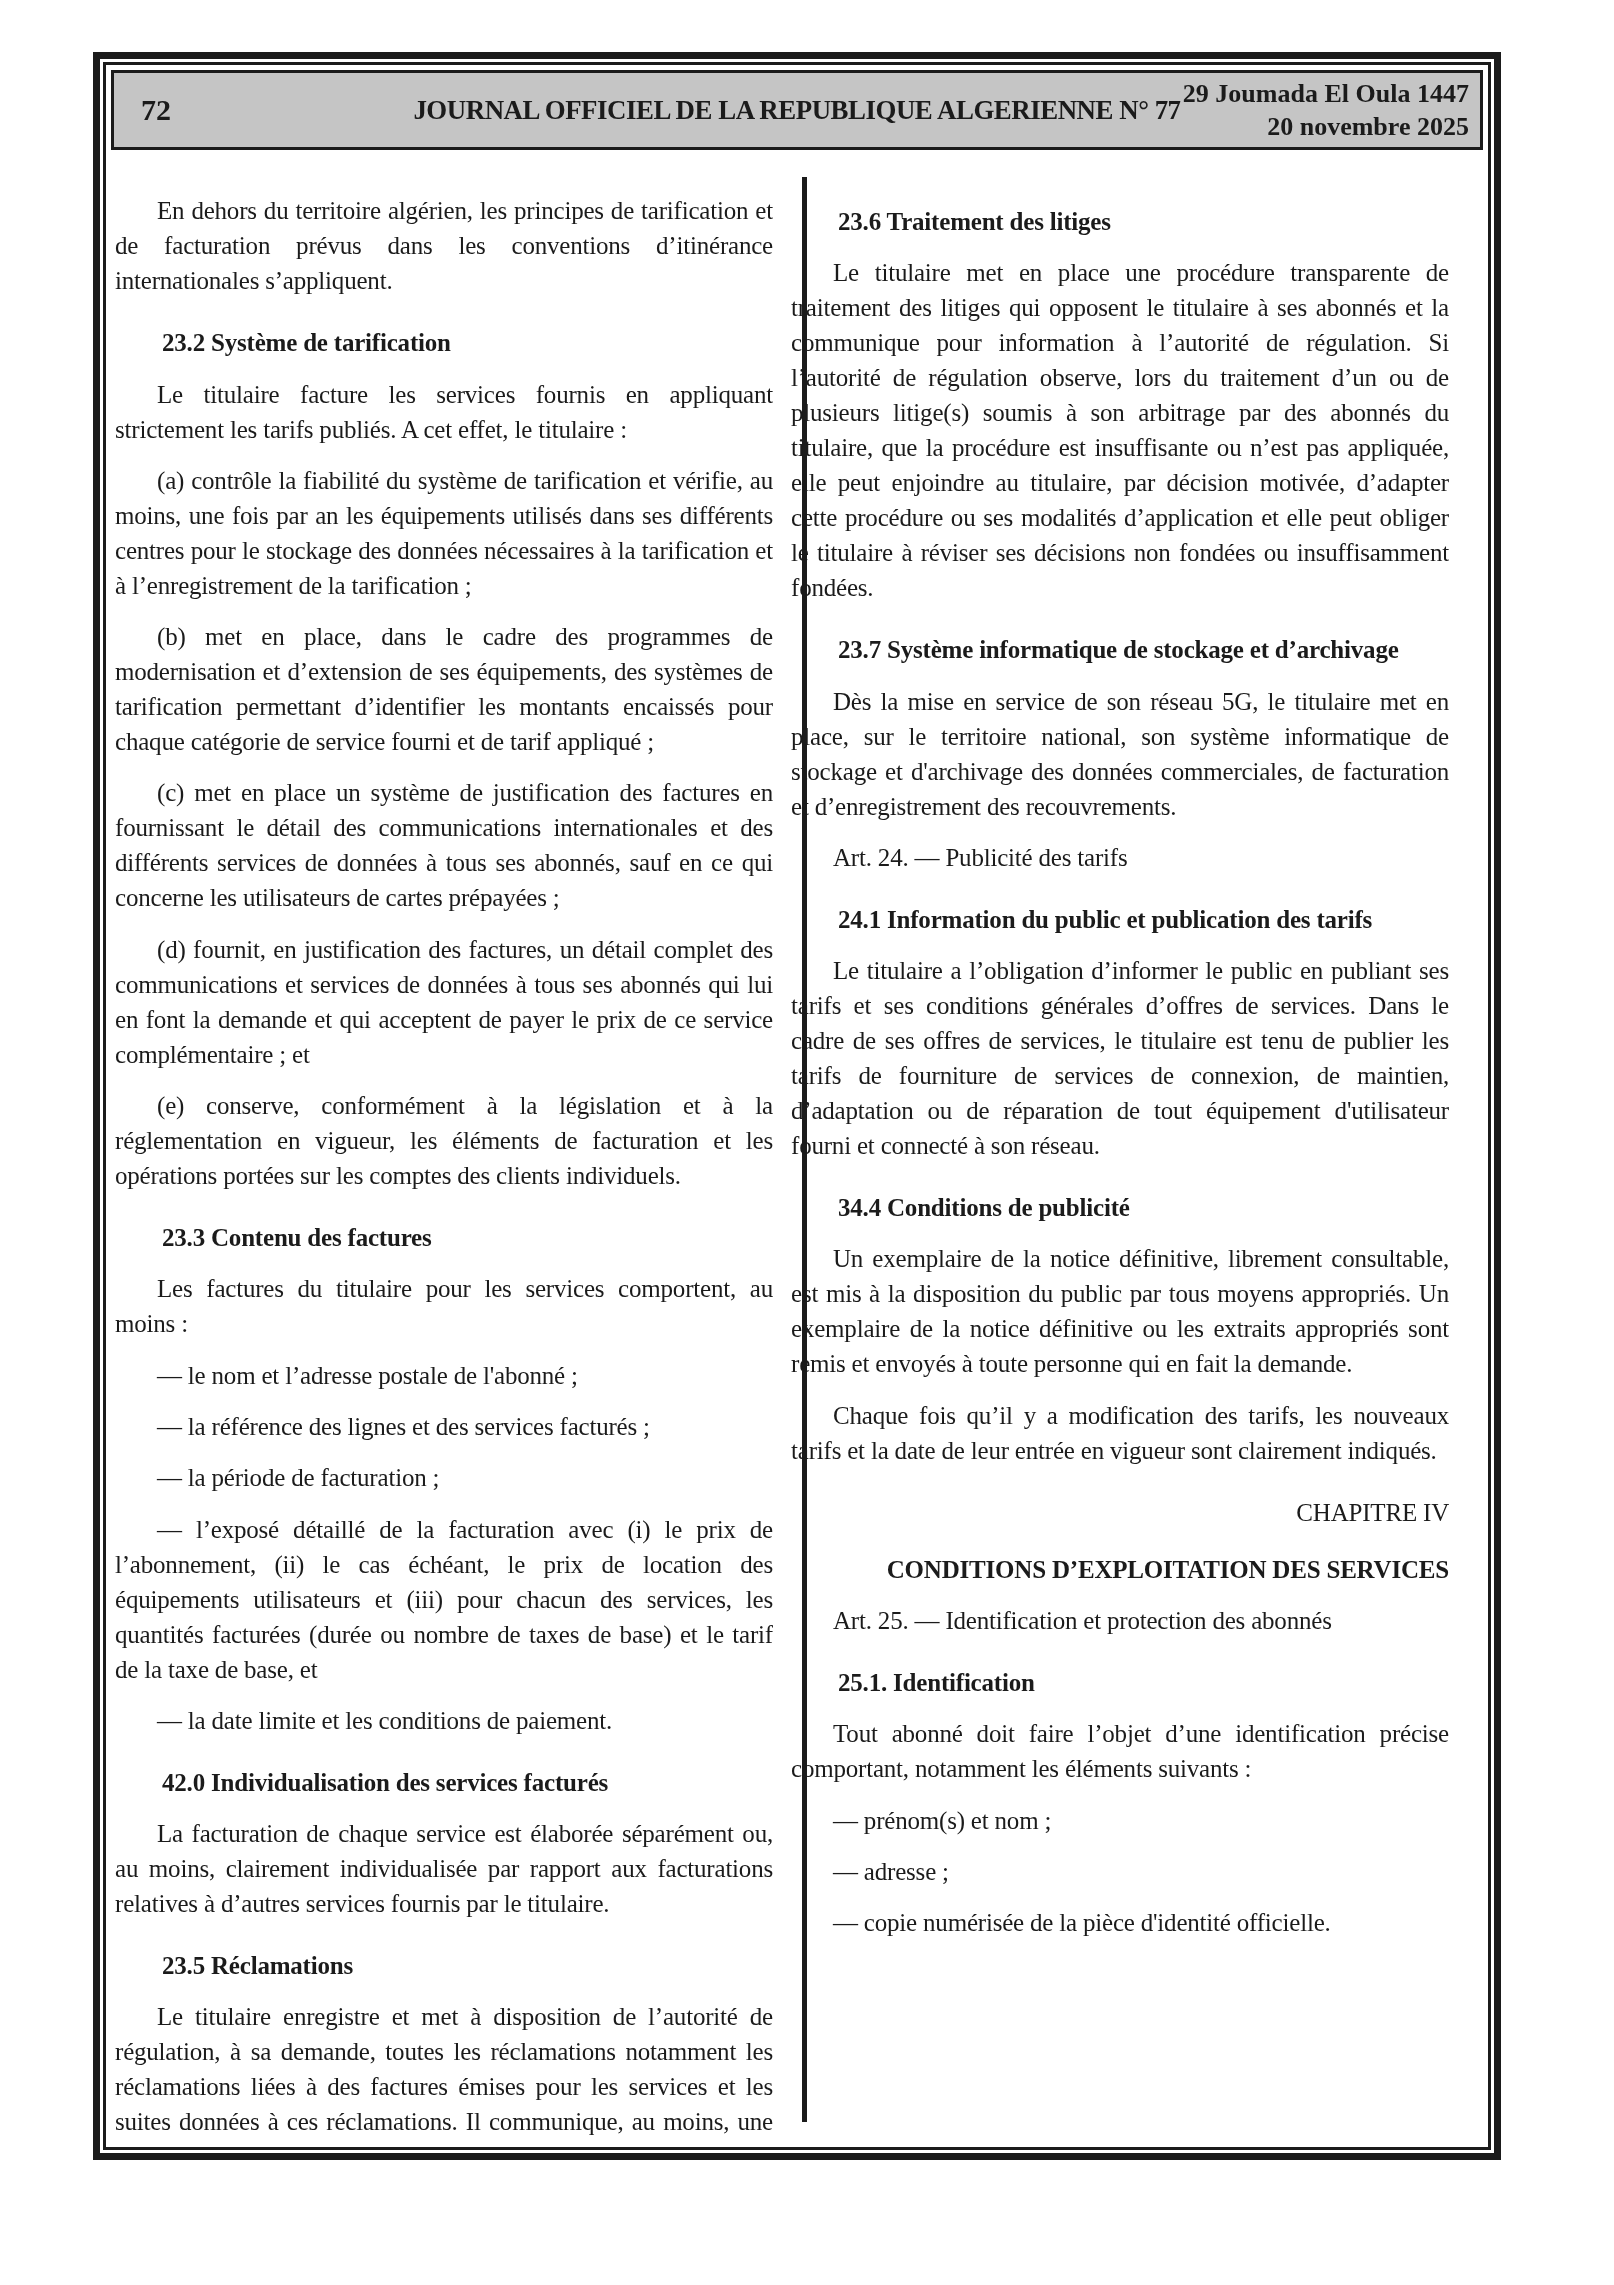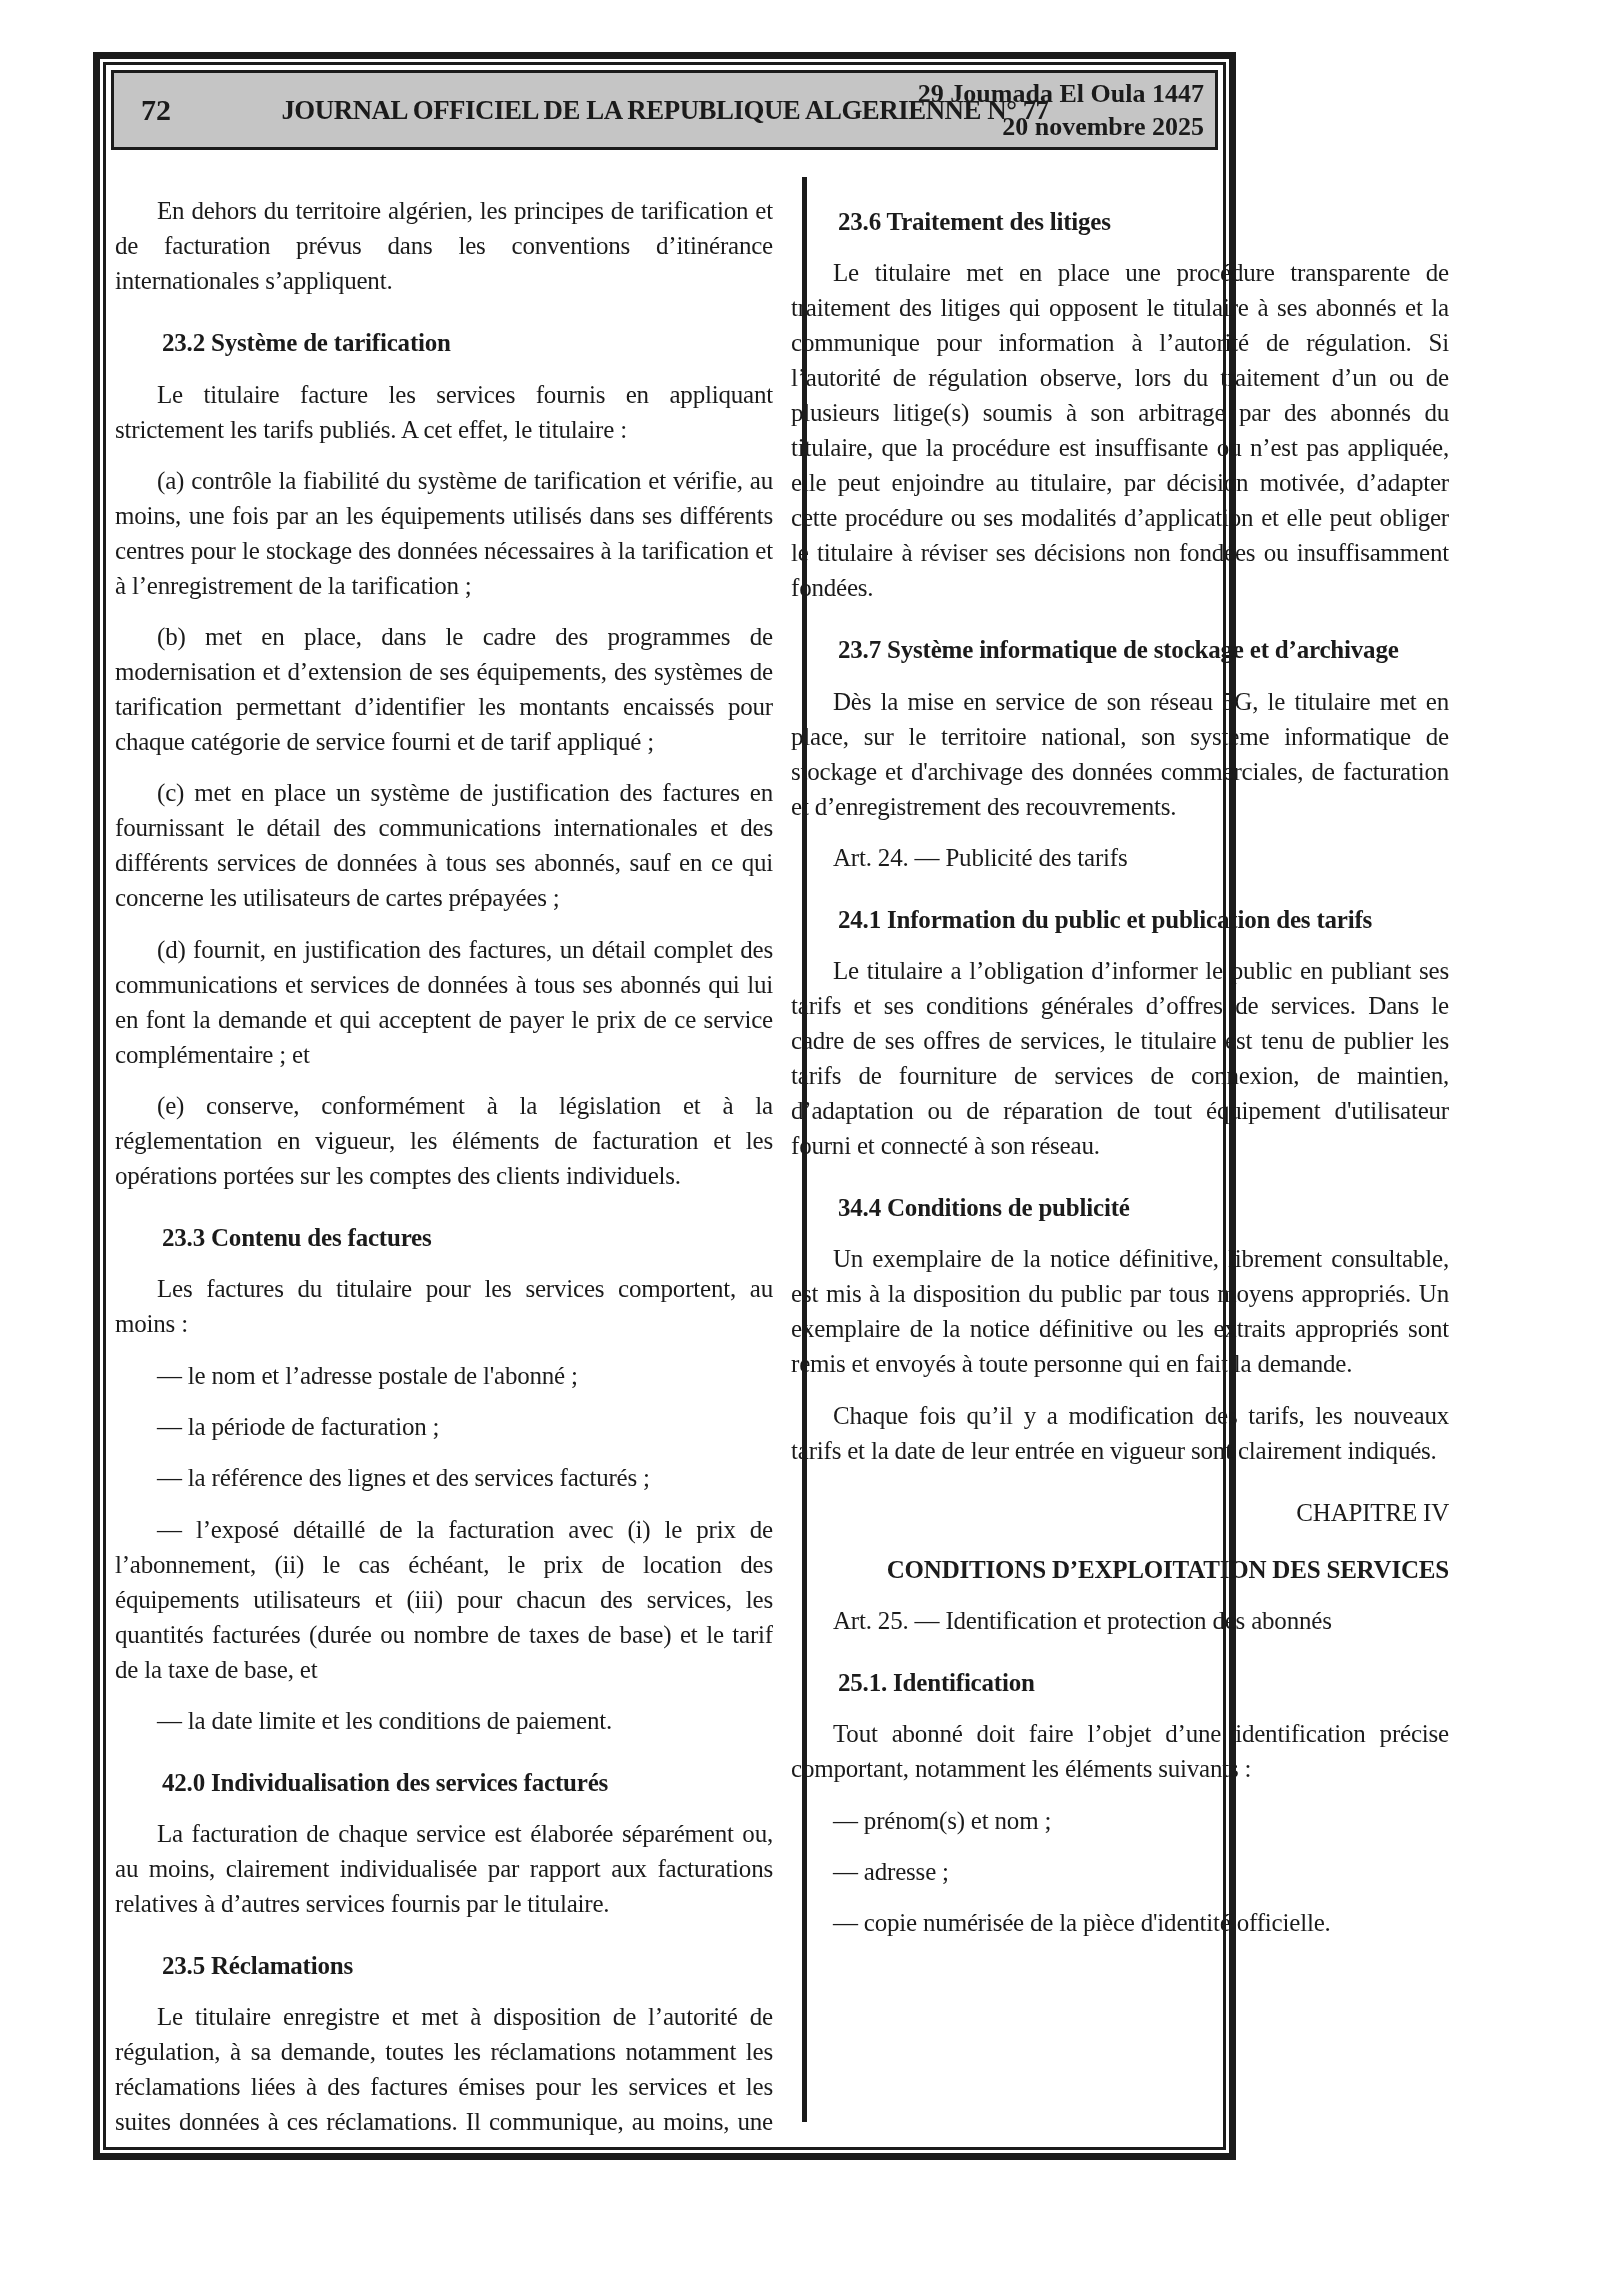--- a/index.html
+++ b/index.html
@@ -4,21 +4,21 @@
 <style>
   :root { --ink:#1b1b1b; --band:#c5c5c5; }
   * { margin:0; padding:0; box-sizing:border-box; }
   html,body { background:#ffffff; }
   body {
     width:1615px; height:2285px; position:relative;
     font-family:"Liberation Serif","DejaVu Serif",serif;
     color:var(--ink);
   }
   .frame {
-    position:absolute; left:93px; top:52px; width:1143px; height:2108px;
+    position:absolute; left:93px; top:52px; width:1408px; height:2108px;
     border:7.2px solid var(--ink);
   }
   .frame-inner {
     position:absolute; inset:2.7px; border:3.6px solid var(--ink);
   }
   .header-band {
     position:absolute; left:5.4px; right:5.4px; top:5.4px; height:80px;
     border:3.6px solid var(--ink); background:var(--band);
   }
   .page-num {
@@ -76,22 +76,22 @@
   <div class="h">23.2 Système de tarification</div>
   <div class="p">Le titulaire facture les services fournis en appliquant strictement les tarifs publiés. A cet effet, le titulaire :</div>
   <div class="p">(a) contrôle la fiabilité du système de tarification et vérifie, au moins, une fois par an les équipements utilisés dans ses différents centres pour le stockage des données nécessaires à la tarification et à l’enregistrement de la tarification ;</div>
   <div class="p">(b) met en place, dans le cadre des programmes de modernisation et d’extension de ses équipements, des systèmes de tarification permettant d’identifier les montants encaissés pour chaque catégorie de service fourni et de tarif appliqué ;</div>
   <div class="p">(c) met en place un système de justification des factures en fournissant le détail des communications internationales et des différents services de données à tous ses abonnés, sauf en ce qui concerne les utilisateurs de cartes prépayées ;</div>
   <div class="p">(d) fournit, en justification des factures, un détail complet des communications et services de données à tous ses abonnés qui lui en font la demande et qui acceptent de payer le prix de ce service complémentaire ; et</div>
   <div class="p">(e) conserve, conformément à la législation et à la réglementation en vigueur, les éléments de facturation et les opérations portées sur les comptes des clients individuels.</div>
   <div class="h">23.3 Contenu des factures</div>
   <div class="p">Les factures du titulaire pour les services comportent, au moins :</div>
   <div class="li">— le nom et l’adresse postale de l'abonné ;</div>
+  <div class="li">— la référence des lignes et des services facturés ;</div>
   <div class="li">— la période de facturation ;</div>
-  <div class="li">— la référence des lignes et des services facturés ;</div>
   <div class="li">— l’exposé détaillé de la facturation avec (i) le prix de l’abonnement, (ii) le cas échéant, le prix de location des équipements utilisateurs et (iii) pour chacun des services, les quantités facturées (durée ou nombre de taxes de base) et le tarif de la taxe de base, et</div>
   <div class="li">— la date limite et les conditions de paiement.</div>
   <div class="h">42.0 Individualisation des services facturés</div>
   <div class="p">La facturation de chaque service est élaborée séparément ou, au moins, clairement individualisée par rapport aux facturations relatives à d’autres services fournis par le titulaire.</div>
   <div class="h">23.5 Réclamations</div>
   <div class="p">Le titulaire enregistre et met à disposition de l’autorité de régulation, à sa demande, toutes les réclamations notamment les réclamations liées à des factures émises pour les services et les suites données à ces réclamations. Il communique, au moins, une fois par an à l’autorité de régulation une analyse statistique des réclamations reçues et des suites données.</div>
 </div>
 
 <div class="col col-right">
   <div class="h">23.6 Traitement des litiges</div>

